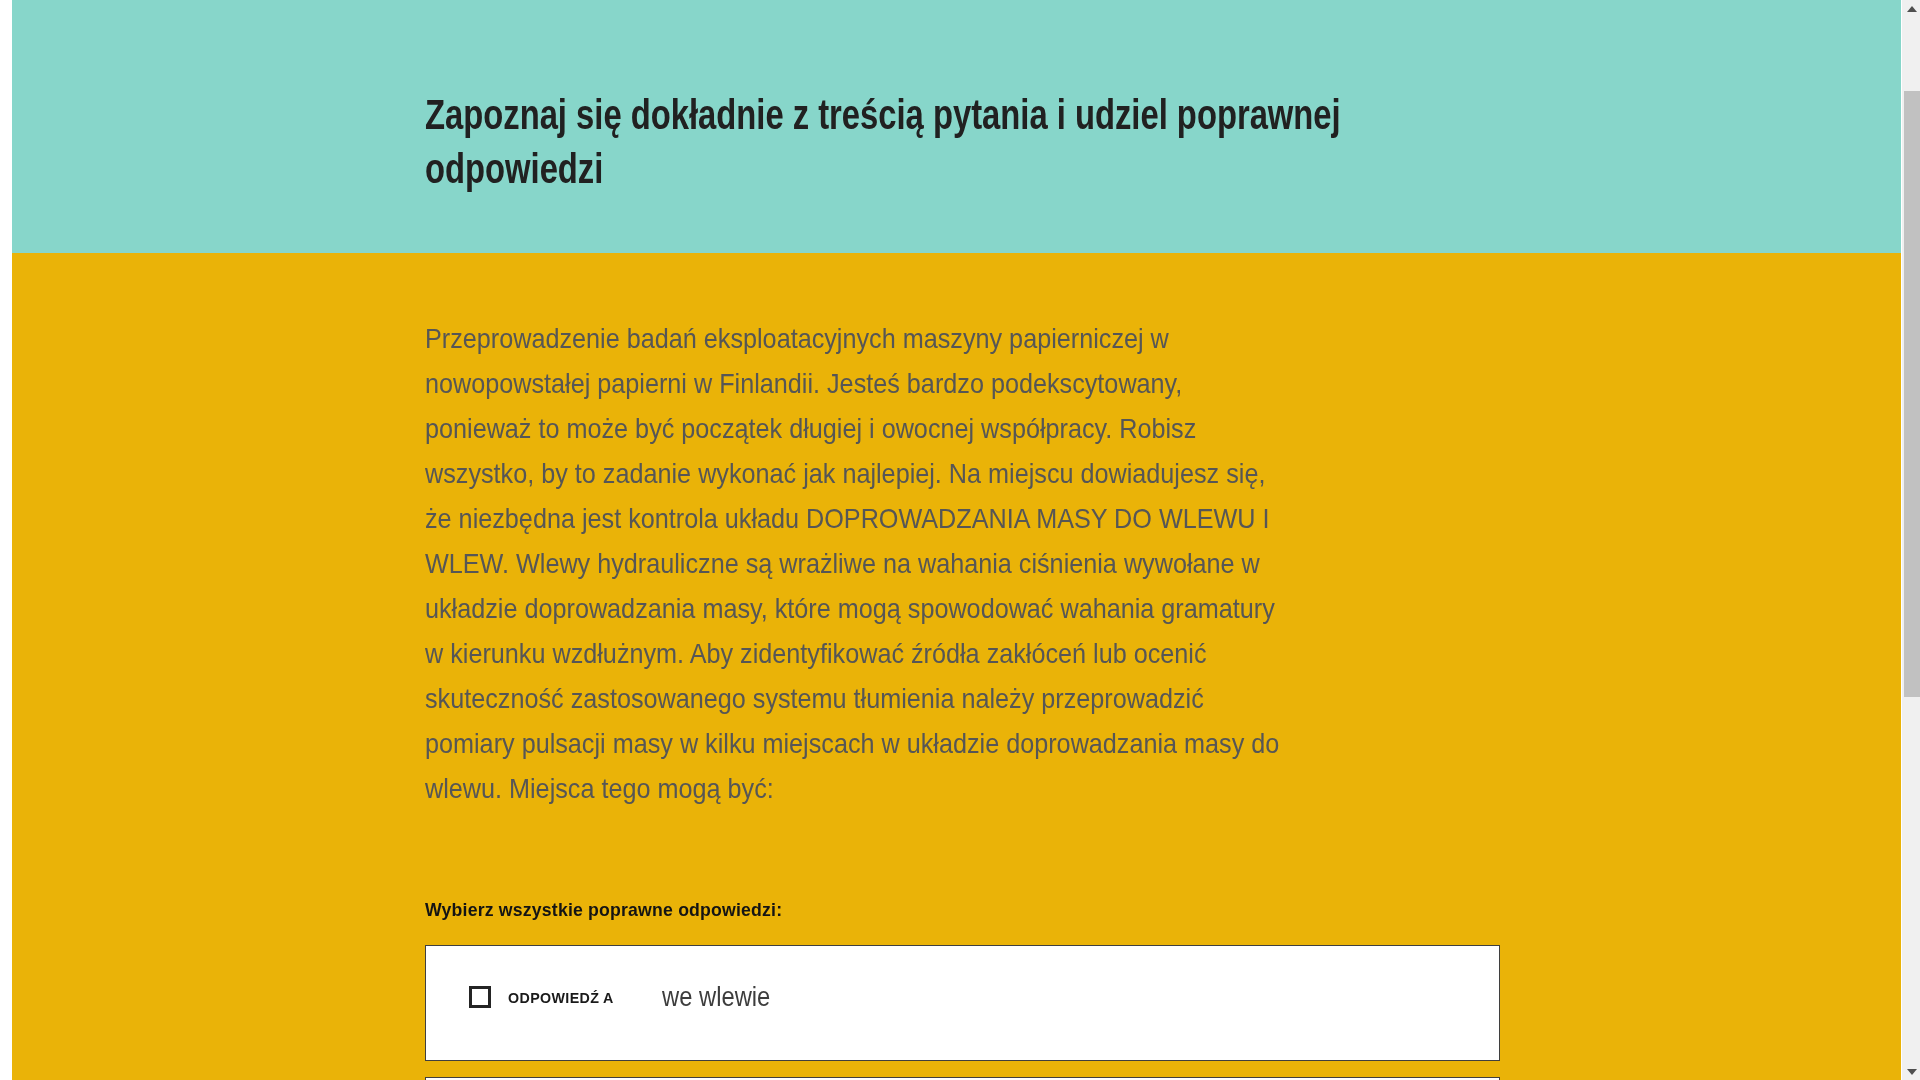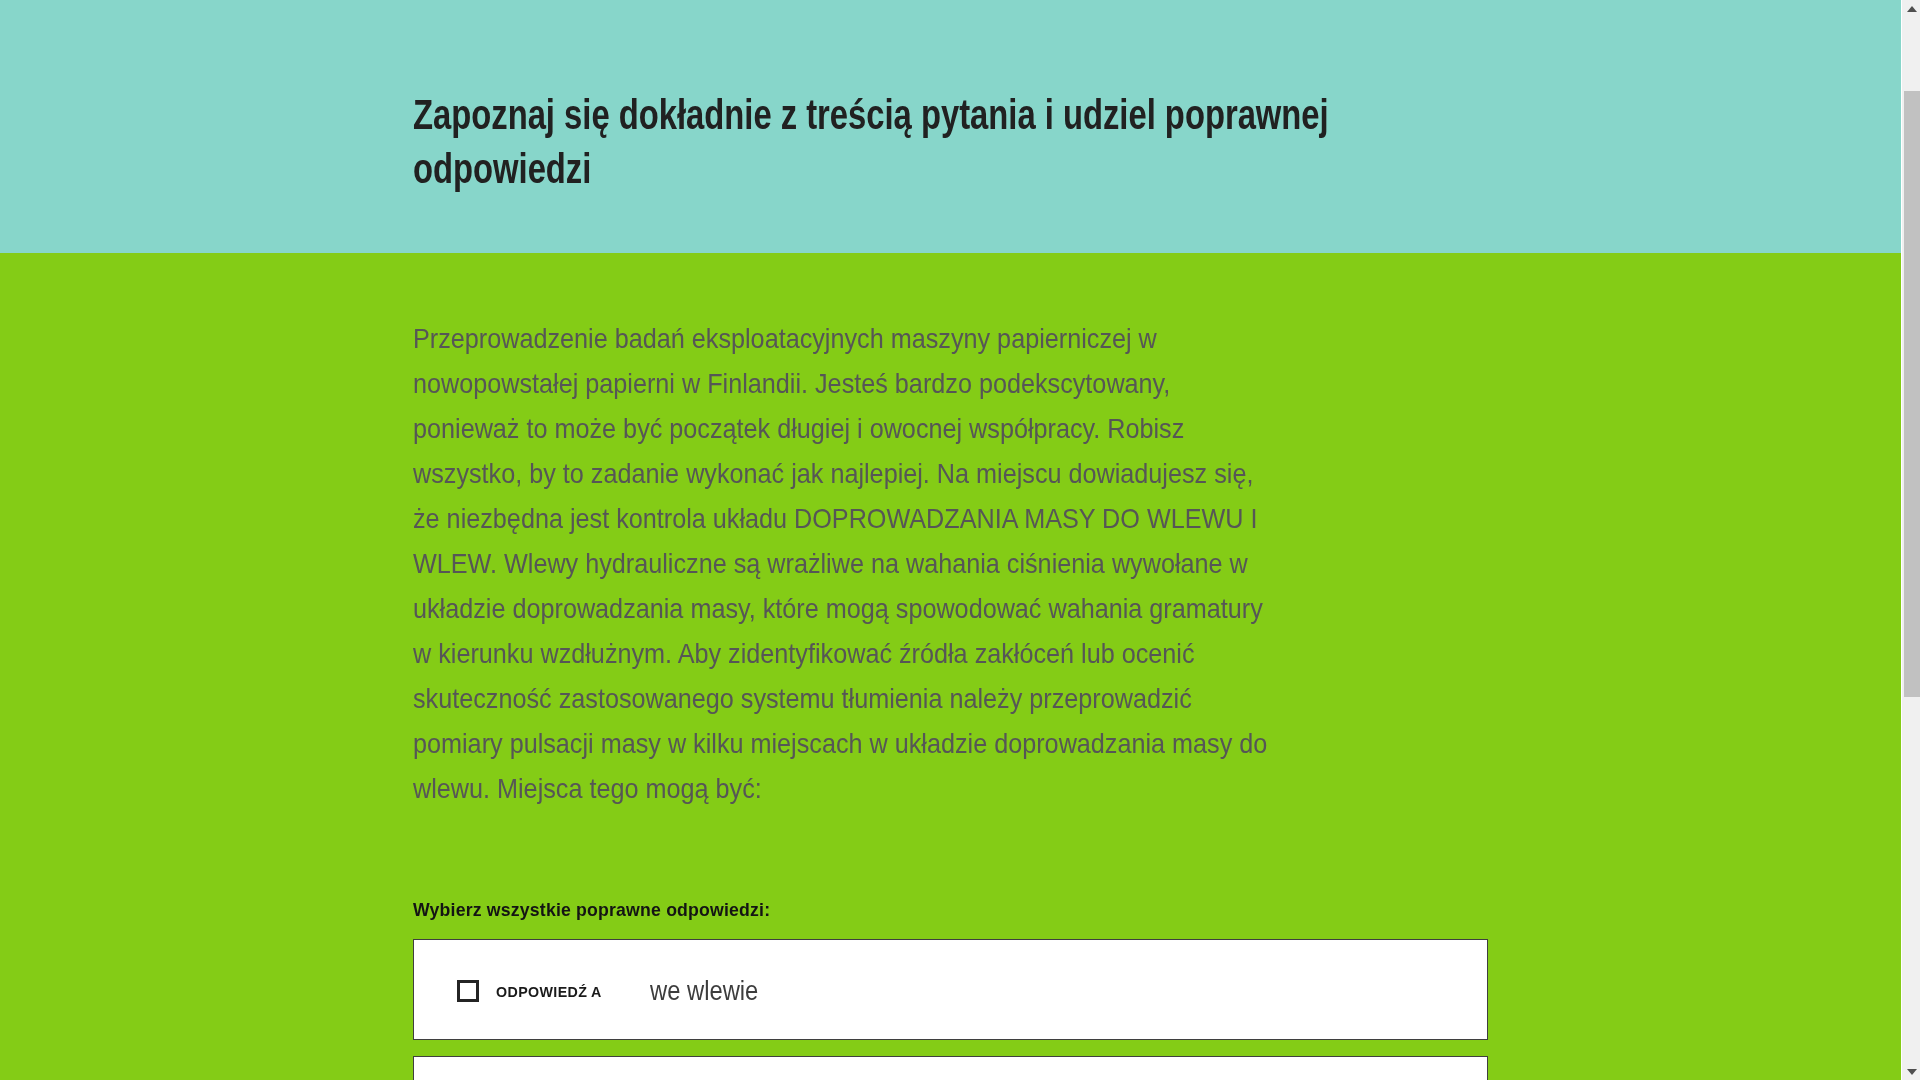--- a/index.html
+++ b/index.html
@@ -6,23 +6,23 @@
   html, body {
     width: 1920px; height: 1080px;
     overflow: hidden;
     background: #ffffff;
     font-family: "Liberation Sans", sans-serif;
   }
   .viewport { position: relative; width: 1920px; height: 1080px; }
 
   
   .page {
-    position: absolute; left: 0; top: 0;
+    position: absolute; left: 12px; top: 0;
     width: 1901px; height: 1080px;
-    background: #84cc16;
+    background: #eab308;
     overflow: hidden;
   }
   .banner {
     width: 100%; height: 253px;
     background: #87d6ca;
   }
   .column { width: 1075px; margin: 0 auto; }
 
   .title {
     padding-top: 88px;
@@ -54,22 +54,22 @@
     font-size: 19px;
     font-weight: bold;
     color: #141414;
     transform: scaleX(0.93);
     transform-origin: left top;
     letter-spacing: 0.2px;
   }
 
   .answer-box {
     position: relative;
-    margin-top: 18px;
-    width: 1075px; height: 101px;
+    margin-top: 24px;
+    width: 1075px; height: 116px;
     border: 1px solid #3f3f3f;
     background: #ffffff;
   }
   .answer-box.partial {
     margin-top: 16px;
     height: 200px; 
   }
   .checkbox {
     position: absolute; left: 43px; top: 40px;
     width: 22px; height: 22px;

